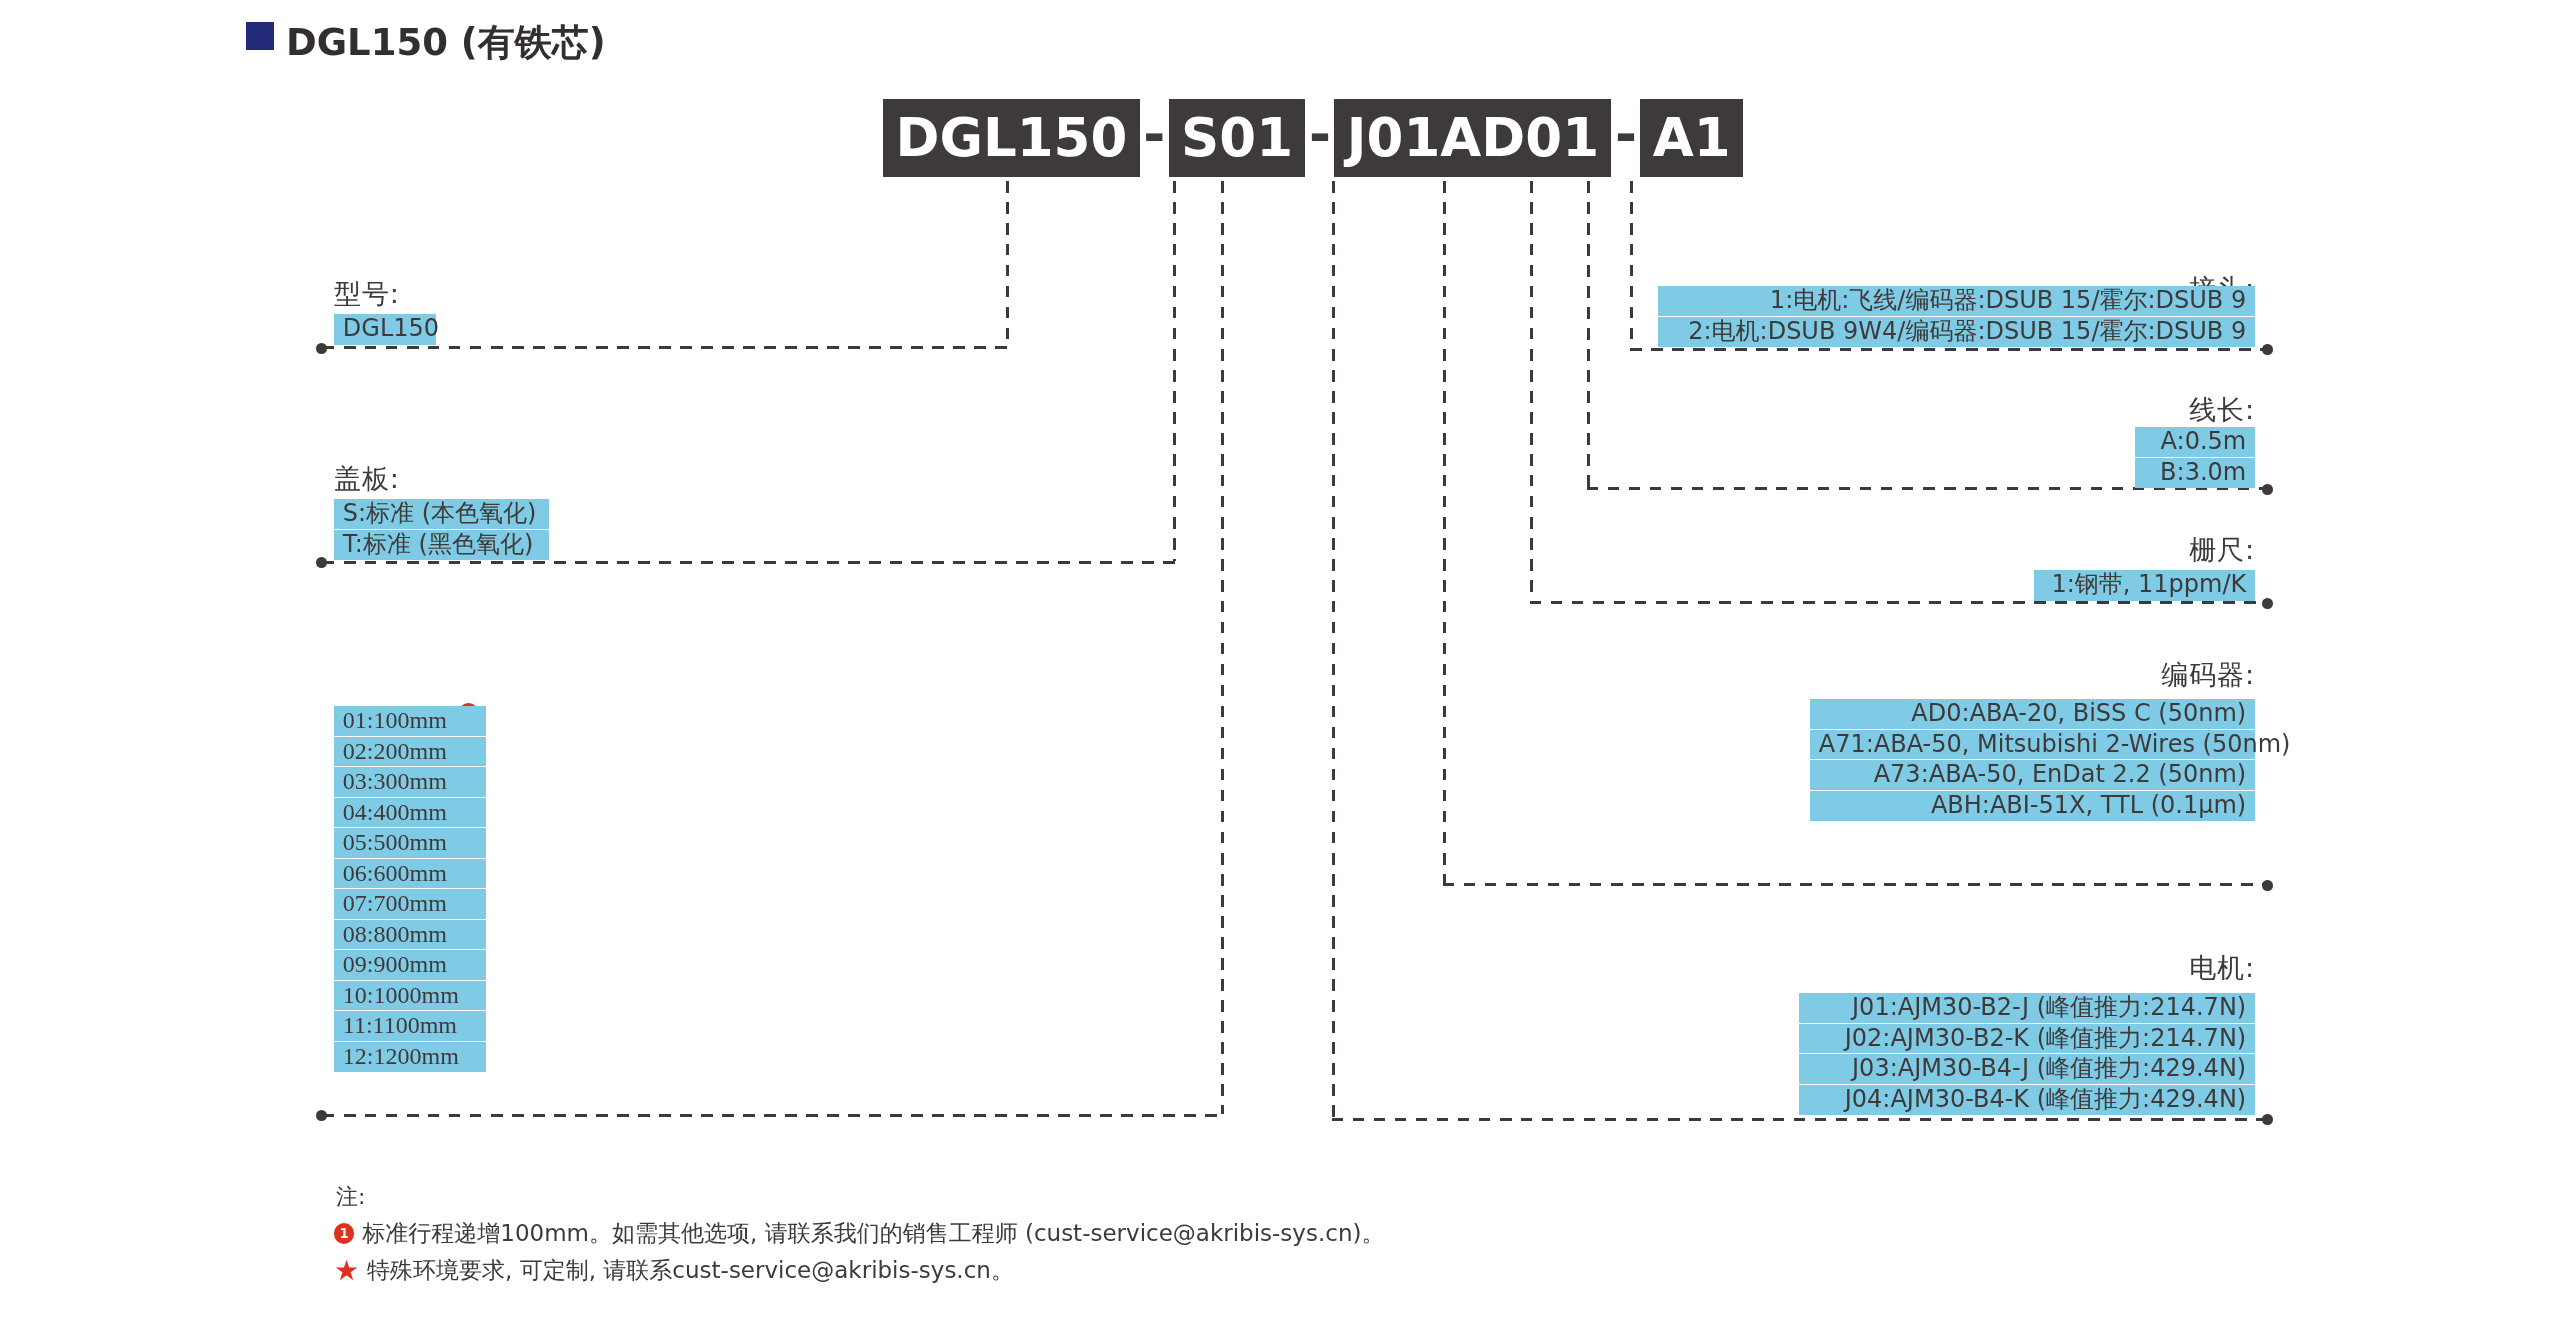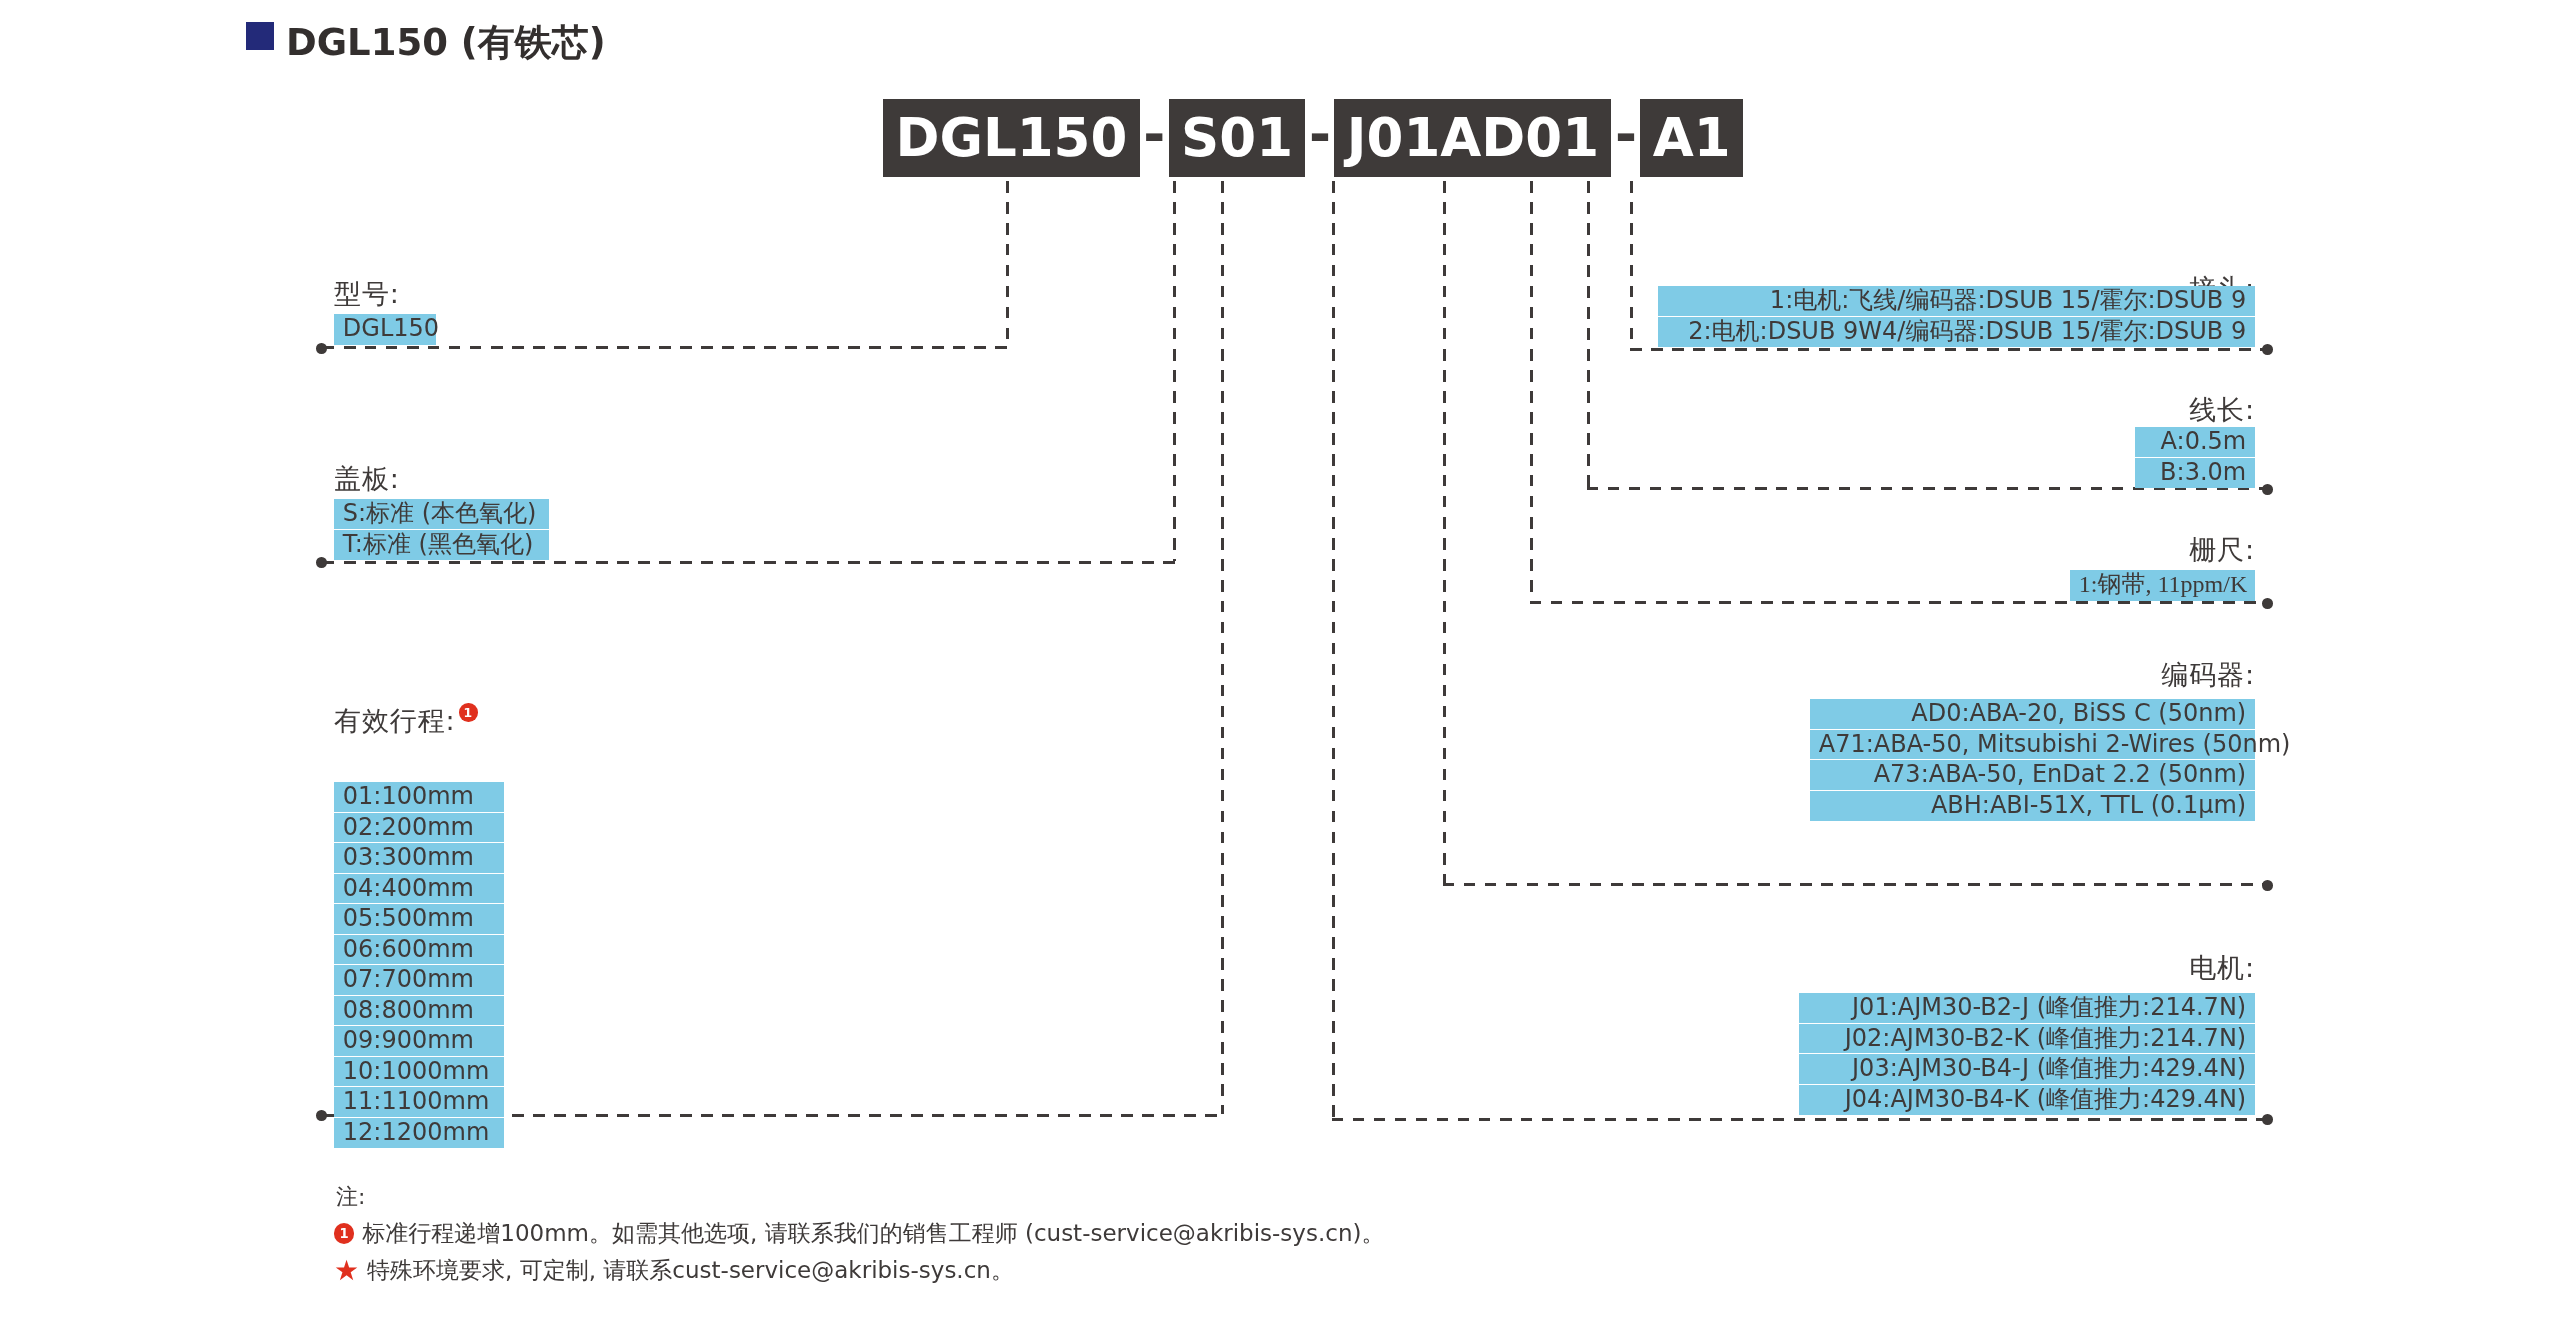--- a/index.html
+++ b/index.html
@@ -100,21 +100,21 @@
 
   <div class="group-label label-left" style="top:461px;">盖板:</div>
   <div class="opt-rows rows-left" style="left:334px;top:499px;width:215px;">
     <div class="opt">S:标准 (本色氧化)</div>
     <div class="opt">T:标准 (黑色氧化)</div>
   </div>
 
   <div class="group-label label-left" style="top:703px;">
     <span>有效行程:</span><span class="marker-circle marker-sup">1</span>
   </div>
-  <div class="opt-rows rows-left" style="left:334px;top:782px;width:170px;">
+  <div class="opt-rows rows-left" style="left:334px;top:706px;width:152px;font-family:Liberation Serif, serif;">
     <div class="opt">01:100mm</div>
     <div class="opt">02:200mm</div>
     <div class="opt">03:300mm</div>
     <div class="opt">04:400mm</div>
     <div class="opt">05:500mm</div>
     <div class="opt">06:600mm</div>
     <div class="opt">07:700mm</div>
     <div class="opt">08:800mm</div>
     <div class="opt">09:900mm</div>
     <div class="opt">10:1000mm</div>
@@ -128,21 +128,21 @@
     <div class="opt">2:电机:DSUB 9W4/编码器:DSUB 15/霍尔:DSUB 9</div>
   </div>
 
   <div class="group-label label-right" style="top:392px;">线长:</div>
   <div class="opt-rows rows-right" style="right:321px;top:427px;width:120px;">
     <div class="opt">A:0.5m</div>
     <div class="opt">B:3.0m</div>
   </div>
 
   <div class="group-label label-right" style="top:532px;">栅尺:</div>
-  <div class="opt-rows rows-right" style="right:321px;top:570px;width:185px;font-family:Liberation Serif, serif;">
+  <div class="opt-rows rows-right" style="right:321px;top:570px;width:221px;">
     <div class="opt">1:钢带, 11ppm/K</div>
   </div>
 
   <div class="group-label label-right" style="top:657px;">编码器:</div>
   <div class="opt-rows rows-right" style="right:321px;top:699px;width:445px;">
     <div class="opt">AD0:ABA-20, BiSS C (50nm)</div>
     <div class="opt">A71:ABA-50, Mitsubishi 2-Wires (50nm)</div>
     <div class="opt">A73:ABA-50, EnDat 2.2 (50nm)</div>
     <div class="opt">ABH:ABI-51X, TTL (0.1μm)</div>
   </div>

